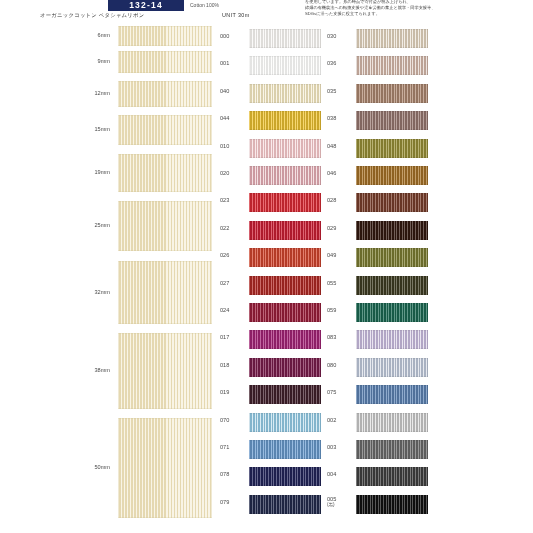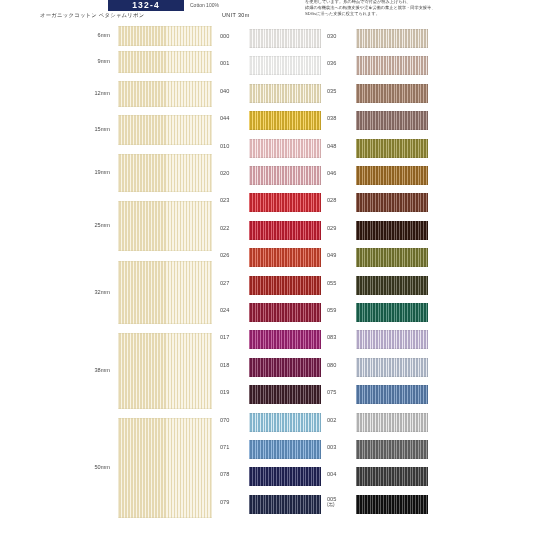--- a/index.html
+++ b/index.html
@@ -111,21 +111,21 @@
        rgba(0,0,0,.09) 0.7px,
        rgba(0,0,0,.09) 1.6px);
   }
 </style>
 </head>
 <body>
 
 <div id="card">
 
   <div class="header">
-    <div class="sku-badge">132-4</div>
+    <div class="sku-badge">132-14</div>
     <div class="material-label">Cotton 100%</div>
     <div class="jp-title">オーガニックコットン ペタシャムリボン</div>
     <div class="unit-label">UNIT  30m</div>
     <div class="note-block">
       <div>を使用しています。糸の時点で寄付金が積み上げられ、</div>
       <div>綿畑の有機農法への転換支援や児童労働の禁止と就学・同学支援等、</div>
       <div>SDGsに沿った支援に役立てられます。</div>
     </div>
   </div>
 

